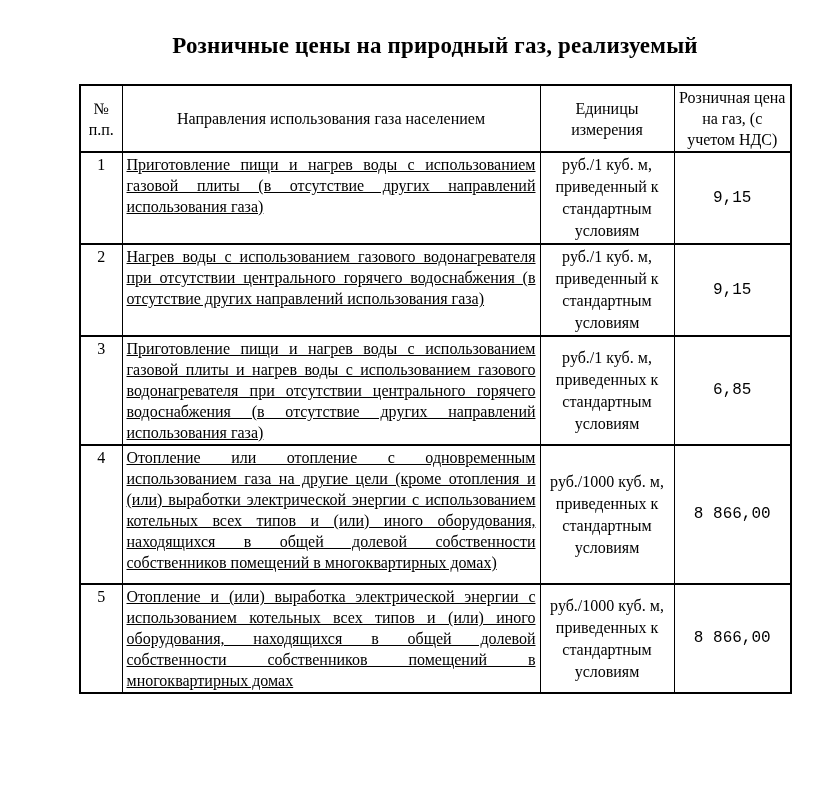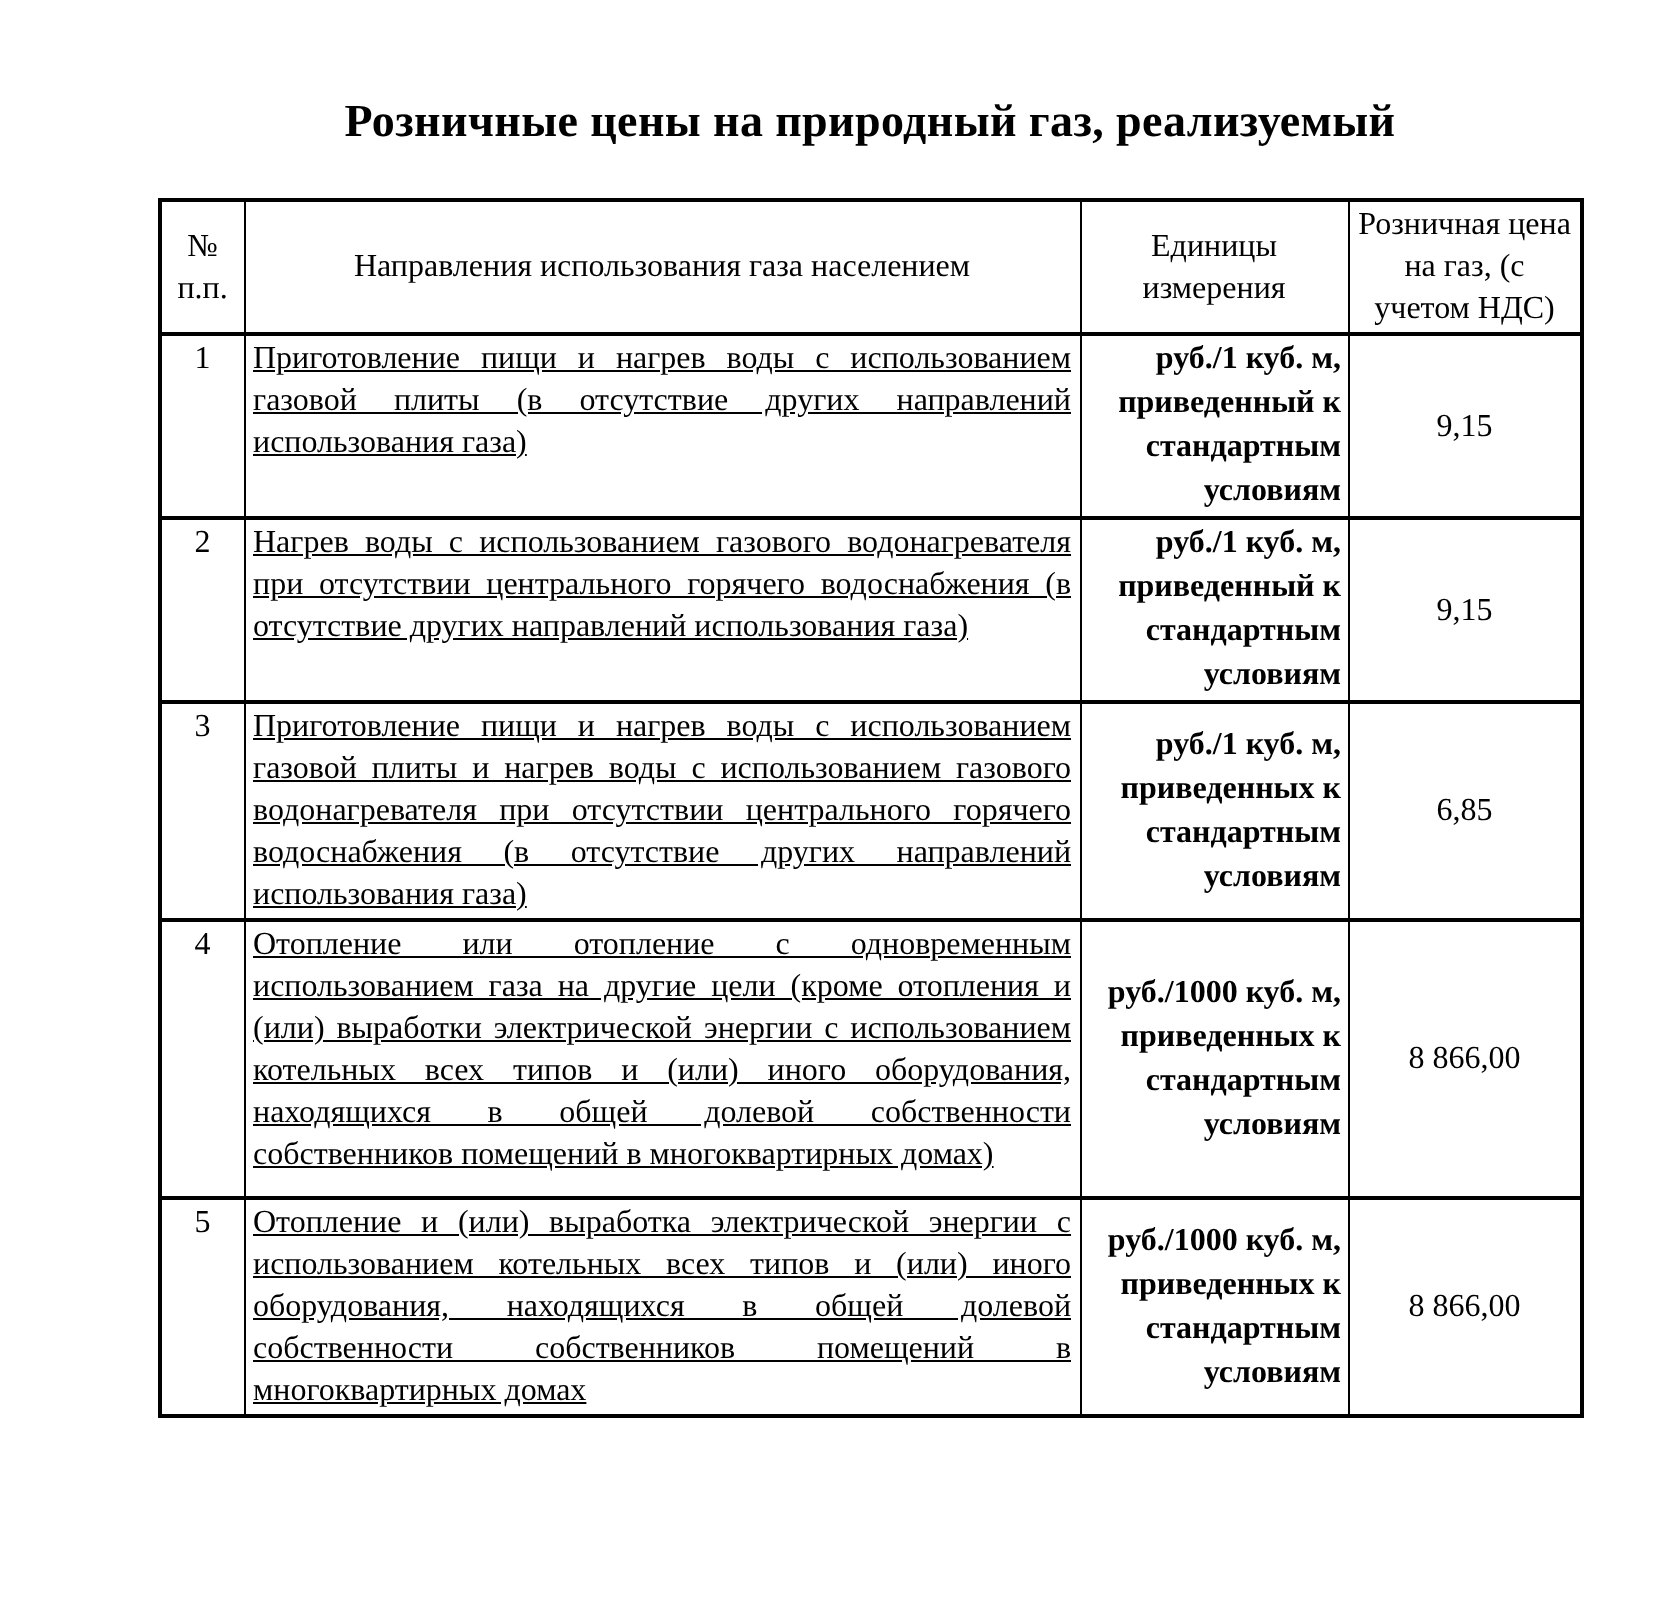--- a/index.html
+++ b/index.html
@@ -10,21 +10,21 @@
   body {
     width: 828px;
     height: 809px;
     color: #000000;
     font-family: "Liberation Serif", "DejaVu Serif", serif;
     overflow: hidden;
   }
   .doc {
     width: 712px;
     margin-left: 79px;
-    padding-top: 43px;
+    padding-top: 28px;
   }
   .doc-title {
     font-size: 23px;
     font-weight: bold;
     line-height: 36px;
     text-align: center;
     margin: 0 0 20px 0;
     letter-spacing: 0.2px;
   }
   table.price-table {
@@ -64,27 +64,27 @@
   }
   tbody td.cell-dir {
     vertical-align: top;
     text-align: justify;
     text-justify: inter-word;
     padding: 1px 4px 1px 4px;
     text-decoration: underline;
   }
   tbody td.cell-unit {
     vertical-align: middle;
-    text-align: right;
+    text-align: center;
     line-height: 22px;
-    font-weight: bold;
   }
   tbody td.cell-price {
     vertical-align: middle;
     text-align: center;
+    font-family: Liberation Mono, monospace;
   }
 </style>
 </head>
 <body>
 
 <main class="doc">
 
   <h1 class="doc-title">
     <div>Розничные цены на природный газ, реализуемый</div>
   </h1>

